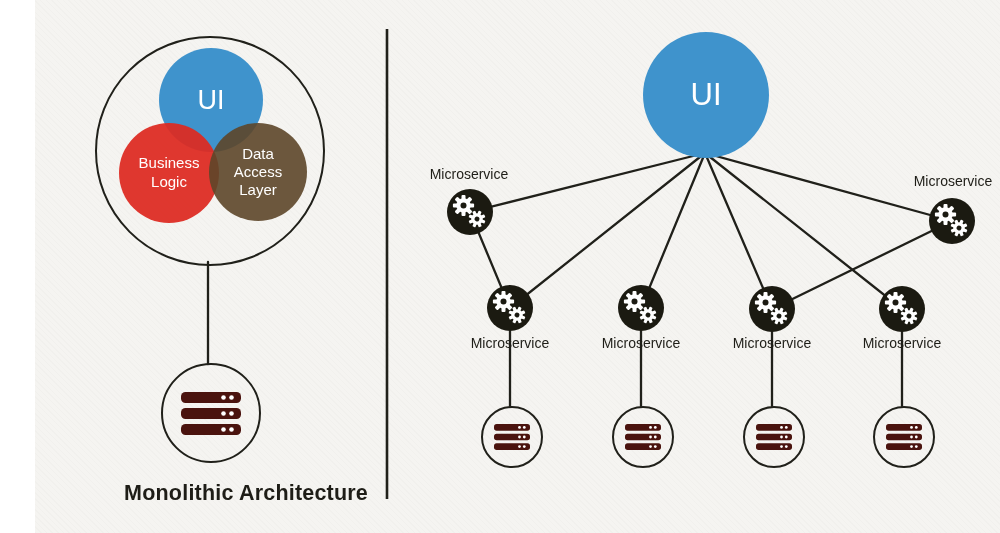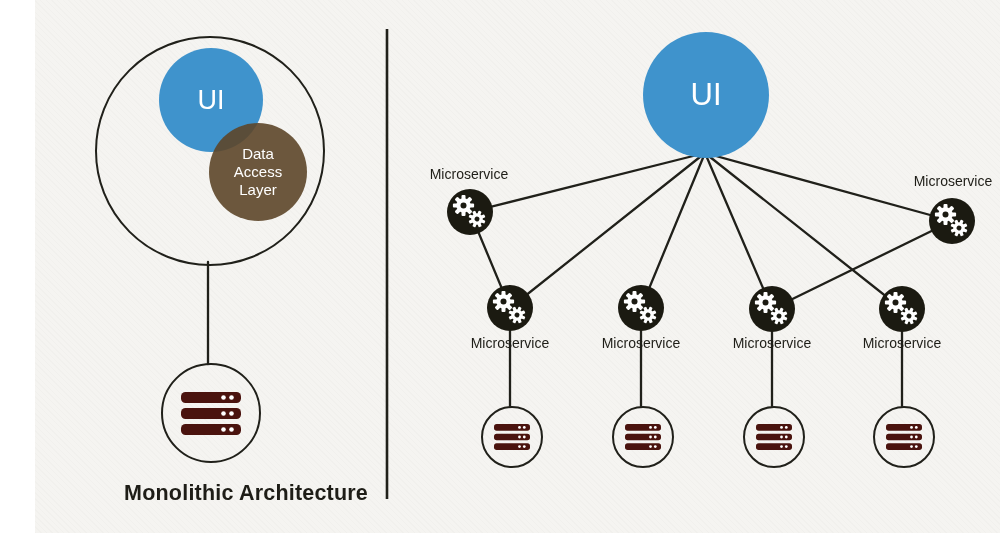--- a/index.html
+++ b/index.html
@@ -111,20 +111,23 @@
       <line x1="737" y1="332" x2="737" y2="406"></line>
       <line x1="867" y1="332" x2="867" y2="406"></line>
     </g>
     <line x1="352" y1="29" x2="352" y2="499" stroke="var(--line,#20201a)" stroke-width="2.6"></line>
   </svg>
 
   <div class="outer-circle"></div>
   <div class="circle venn-blue">
     <span>UI</span>
   </div>
+  <div class="circle venn-red">
+    <span>Business Logic</span>
+  </div>
   <div class="circle venn-brown">
     <span>Data Access Layer</span>
   </div>
   <div class="db-circle db-left">
     <svg width="60" height="43">
         <use href="#server"></use>
       </svg>
   </div>
   <div class="title title-left">Monolithic Architecture</div>
 

